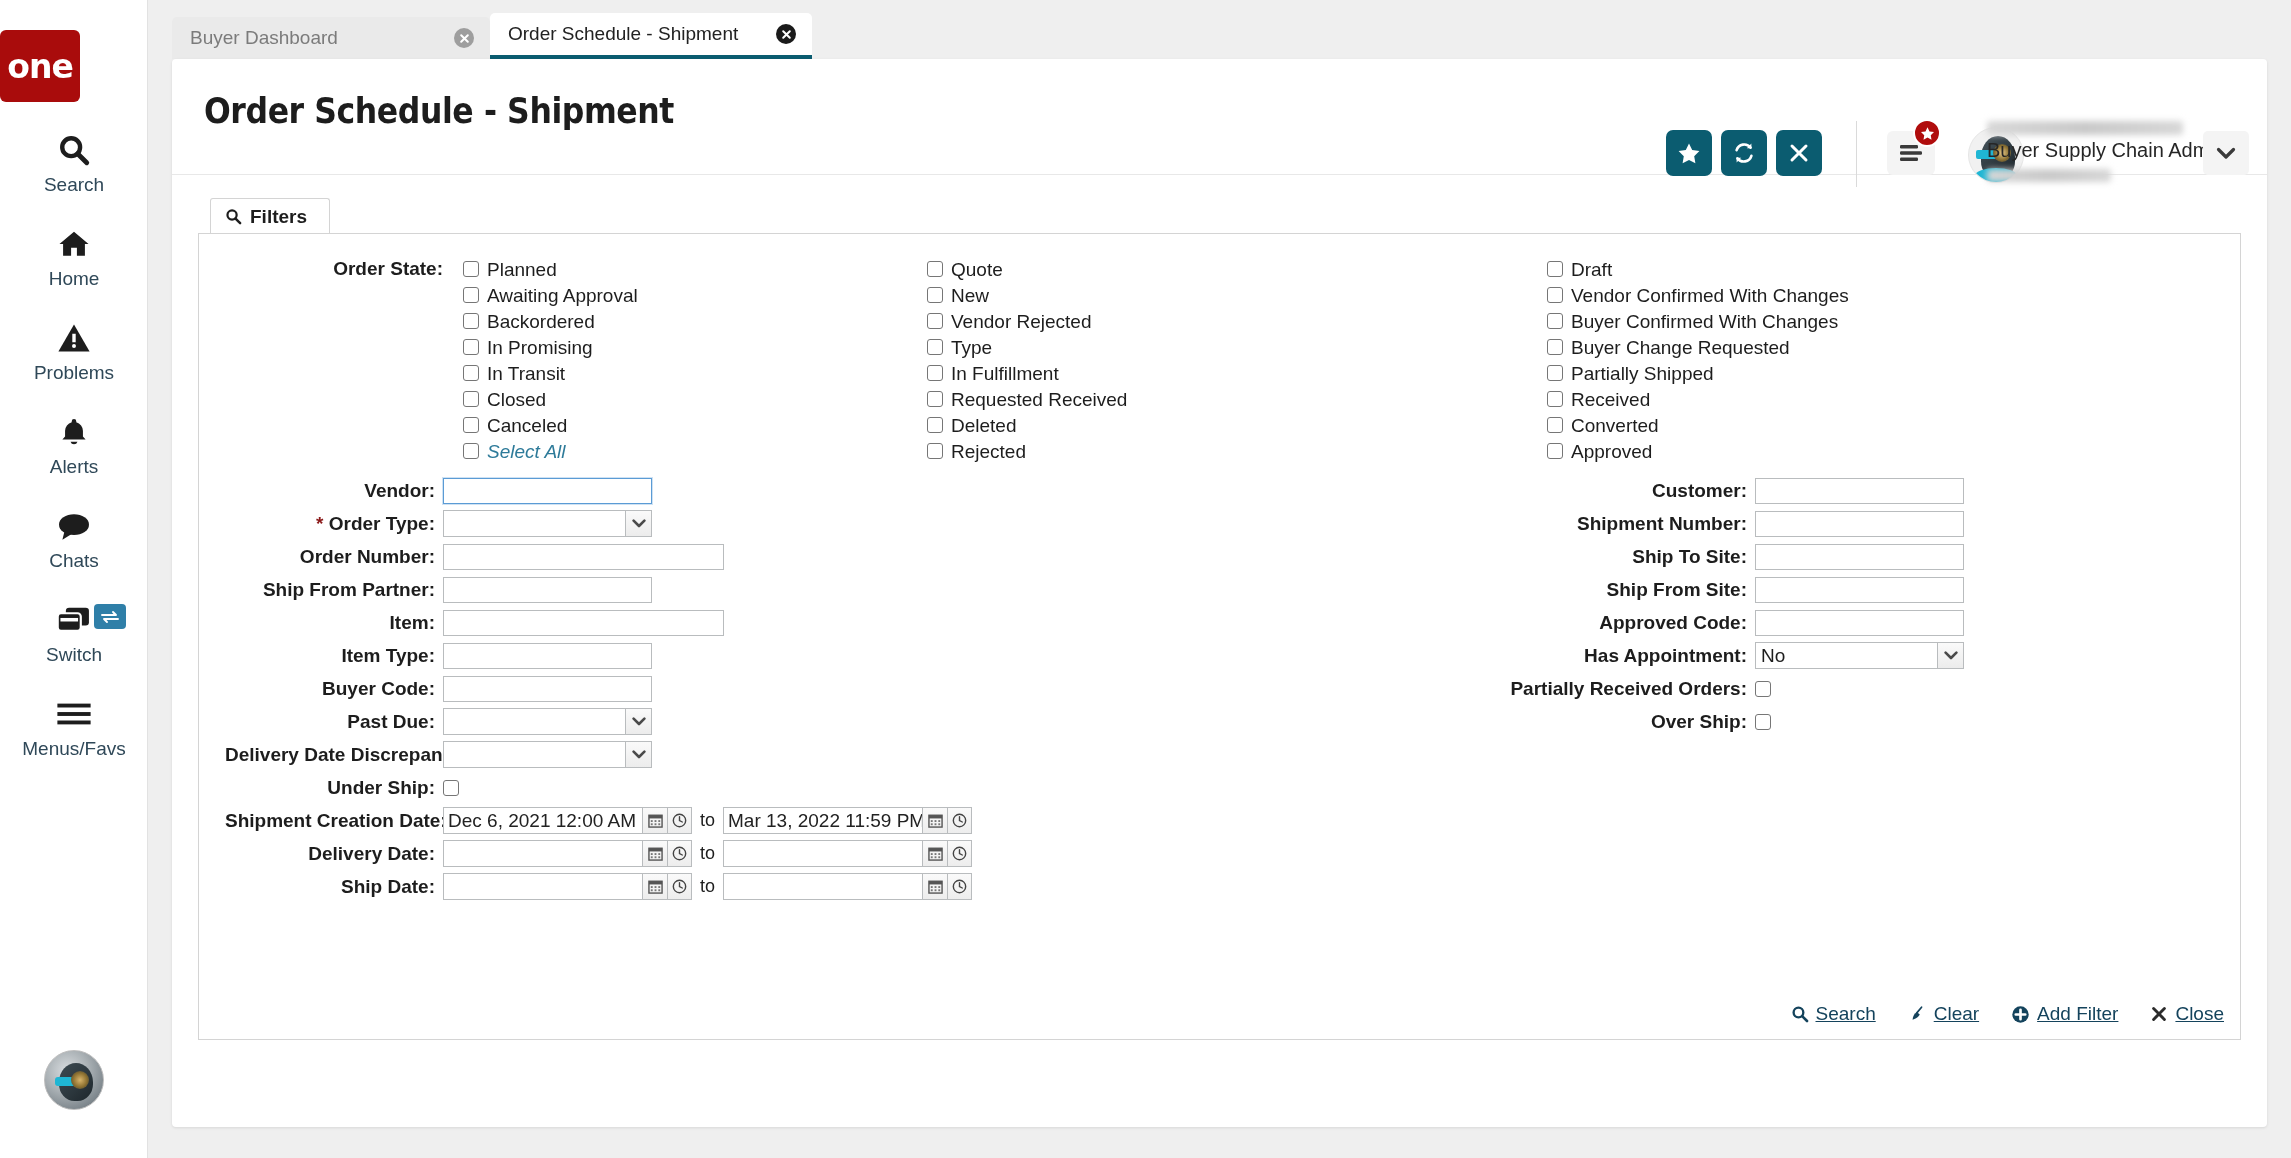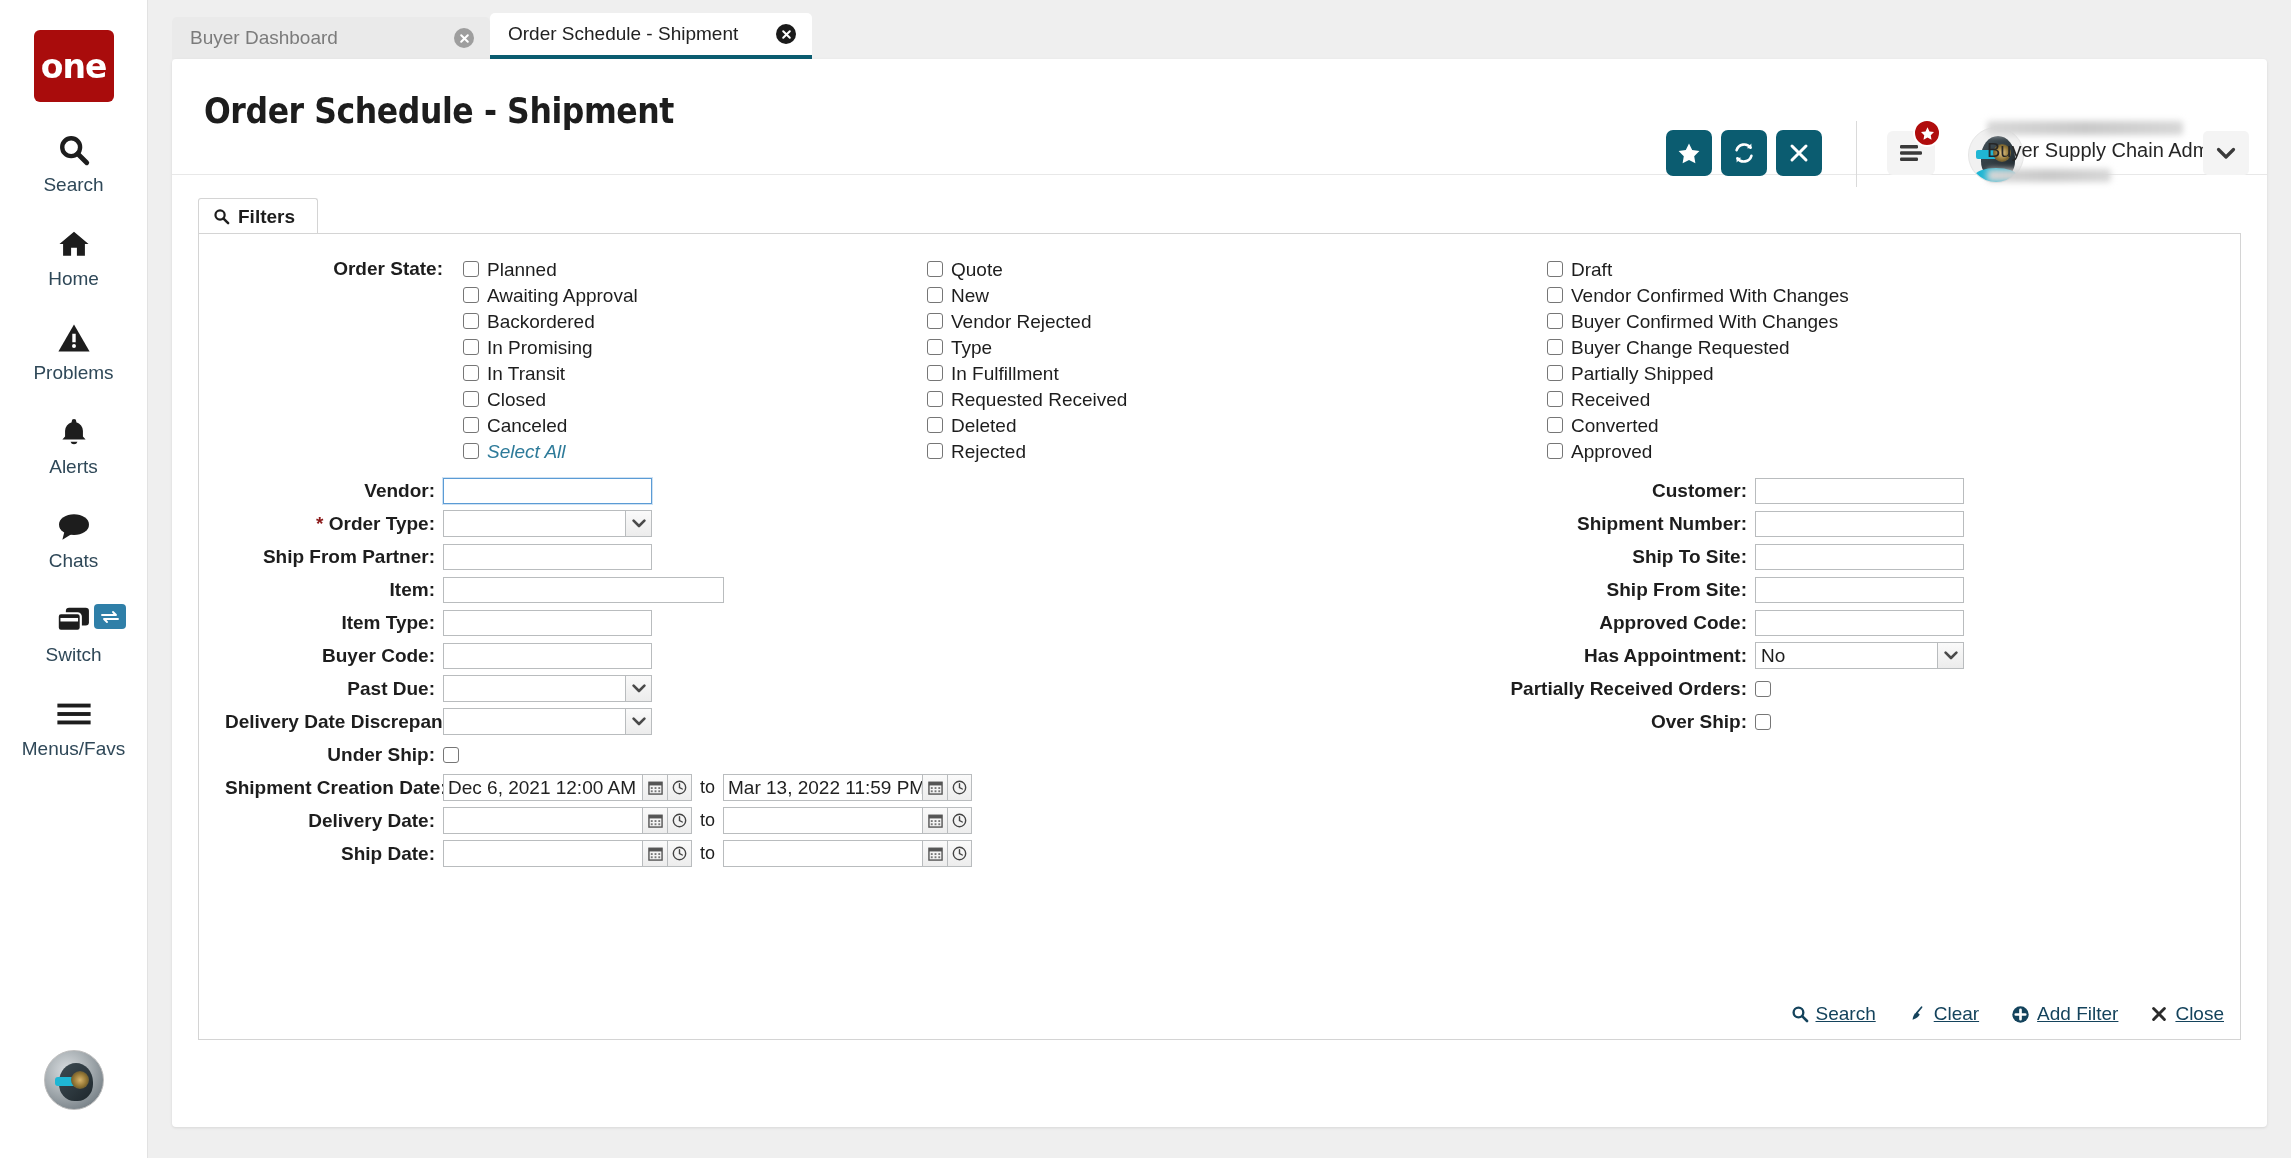--- a/index.html
+++ b/index.html
@@ -10,21 +10,21 @@
     font-family: "Liberation Sans", sans-serif;
     overflow: hidden;
   }
 
   
   #left-rail {
     position: absolute; left: 0; top: 0;
     width: 148px; height: 1158px;
     background: #ffffff;
     border-right: 1px solid #e2e2e2;
-    display: flex; flex-direction: column; align-items: center;
+    display: flex; flex-direction: column; align-items: flex-start;
   }
   #brand-logo {
     margin-top: 30px;
     width: 80px; height: 72px;
     background: #a90c0c;
     border-radius: 6px;
     display: flex; align-items: center; justify-content: center;
     color: #fff; font-size: 33px; font-weight: bold;
     letter-spacing: -1px;
     font-family: "DejaVu Sans", sans-serif;
@@ -189,20 +189,21 @@
 
   
   #filters-wrap { position: absolute; left: 26px; top: 138px; right: 26px; }
   #filters-tab {
     display: inline-flex; align-items: center; gap: 8px;
     height: 36px; padding: 0 22px 0 14px;
     border: 1px solid #d4d4d4; border-bottom: none;
     background: #fff; position: relative; top: 1px;
     font-size: 19px; font-weight: bold; color: #1d1d1d;
     border-radius: 3px 3px 0 0;
+    margin-left: 12px;
   }
   #filters-body {
     border: 1px solid #d4d4d4;
     background: #fff;
     padding: 22px 0 0 0;
     height: 807px;
     position: relative;
   }
 
   
@@ -607,20 +608,24 @@
             <div class="f-select-wrap">
               <div class="f-select"></div>
               <div class="f-select-btn">
                   <svg width="14" height="9" viewBox="0 0 14 9">
                     <path d="M1.6 1.6 L7 7 L12.4 1.6" fill="none" stroke="#4a4a4a" stroke-width="2.6" stroke-linecap="round" stroke-linejoin="round"></path>
                   </svg>
                 </div>
             </div>
           </div>
 
+          <div class="f-row">
+            <div class="f-label">Order Number:</div>
+            <input class="f-input w-md" value="" style="">
+          </div>
 
           <div class="f-row">
             <div class="f-label">Ship From Partner:</div>
             <input class="f-input w-sm" value="" style="">
           </div>
 
           <div class="f-row">
             <div class="f-label">Item:</div>
             <input class="f-input w-md" value="" style="">
           </div>

